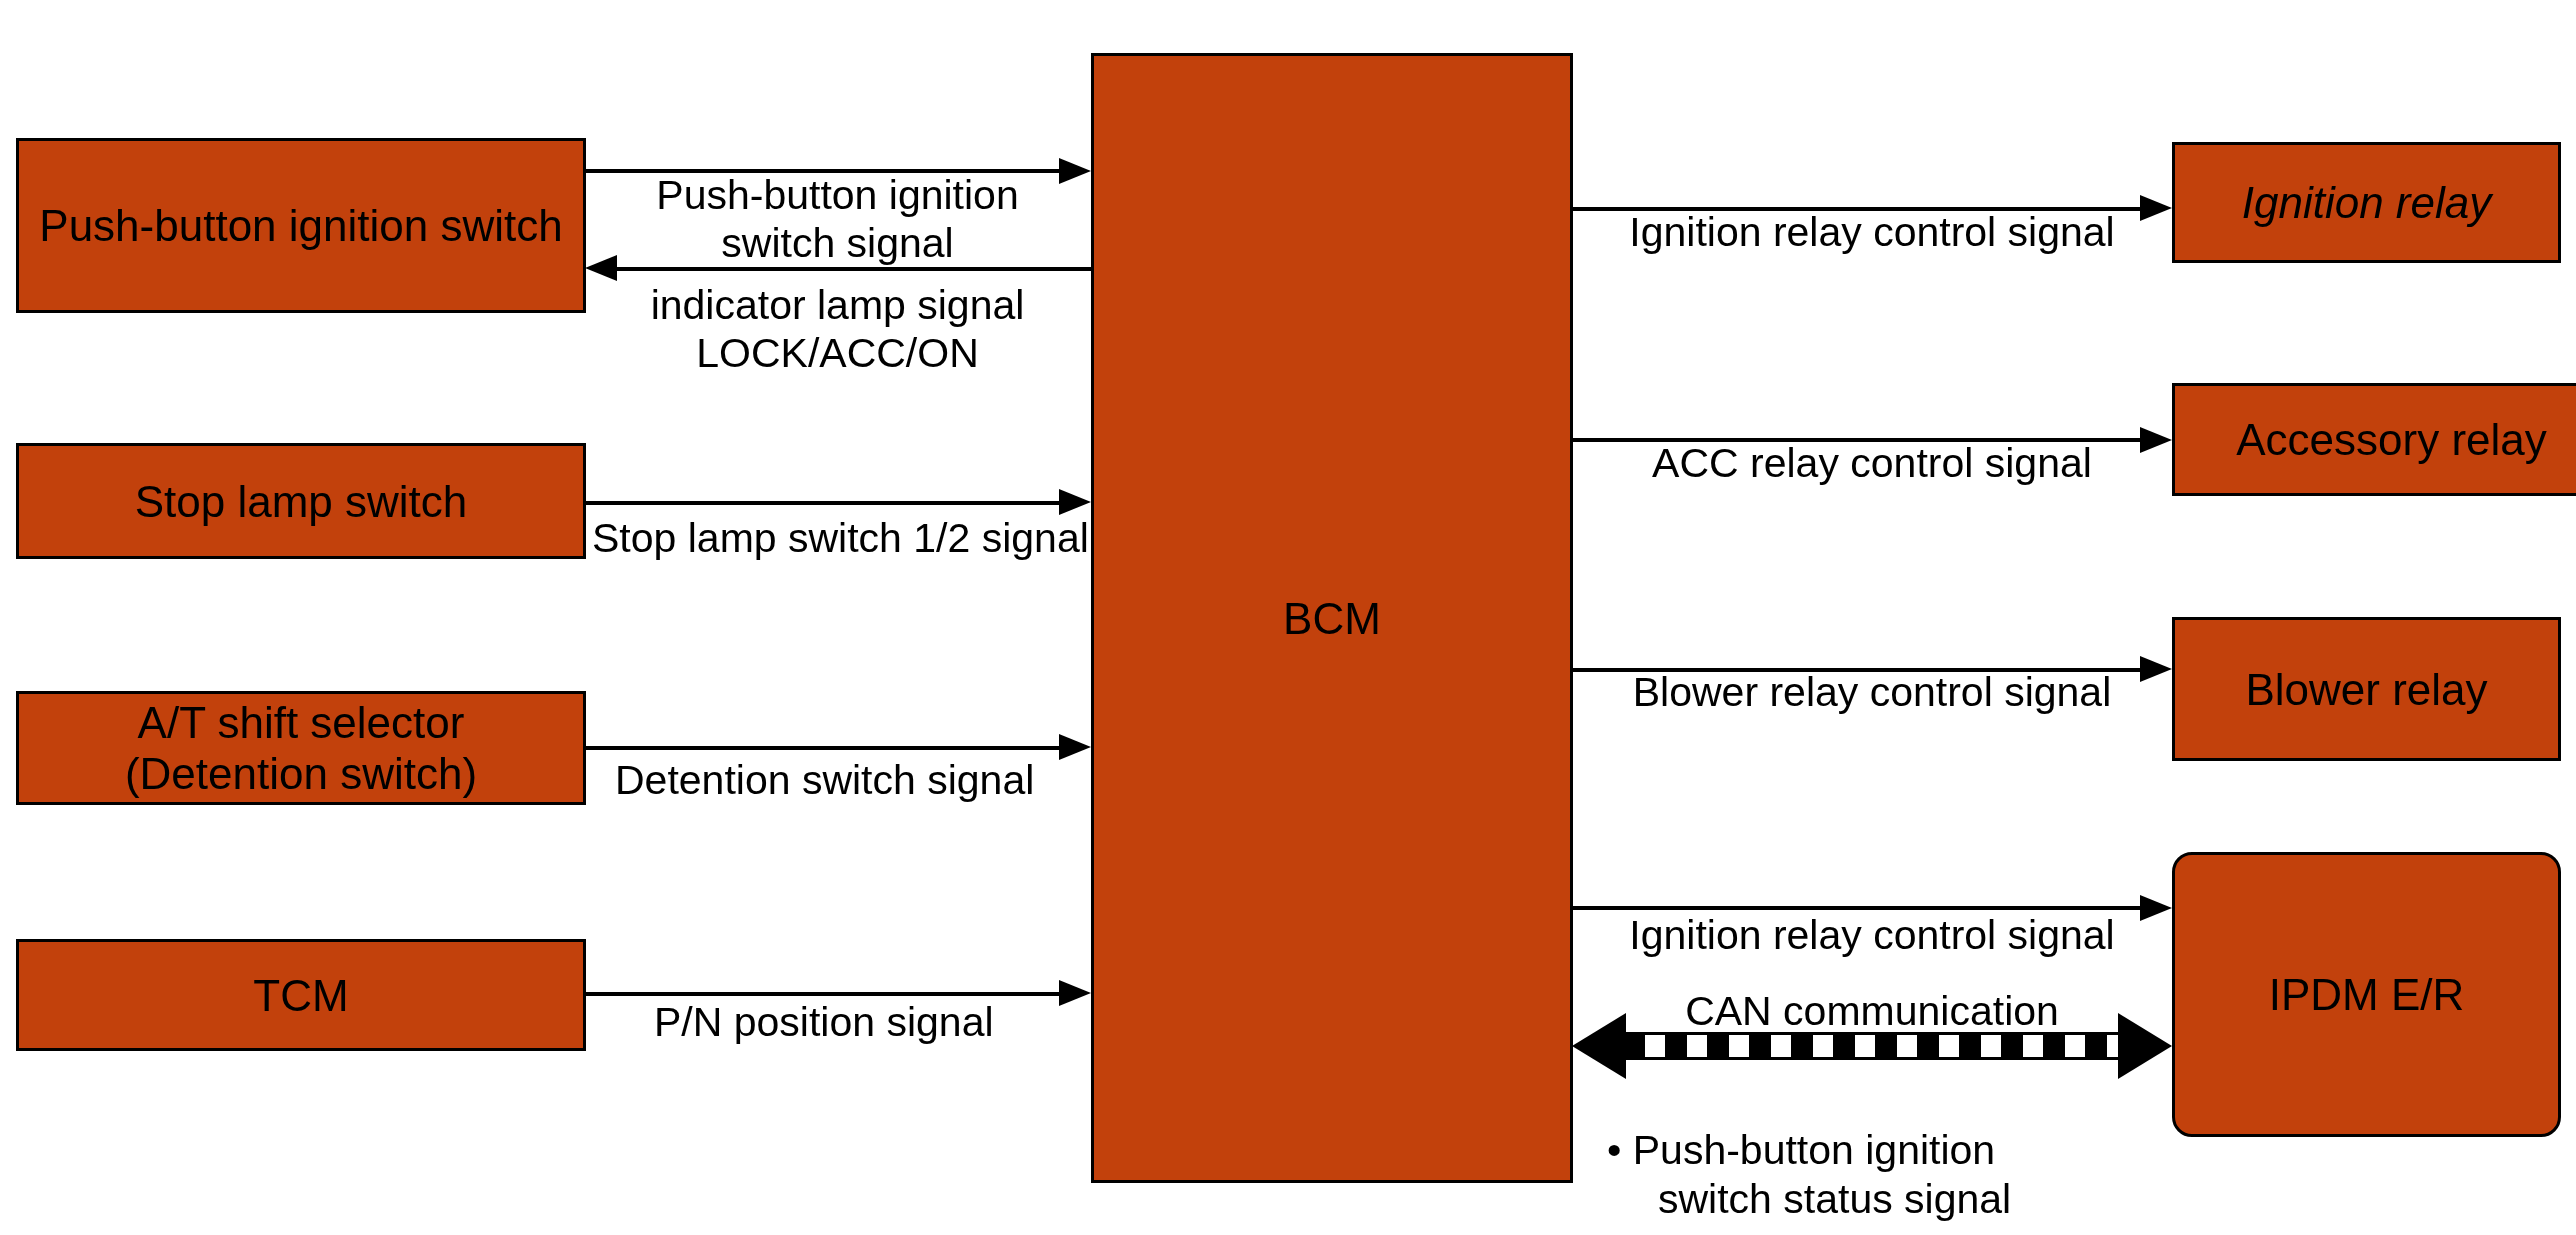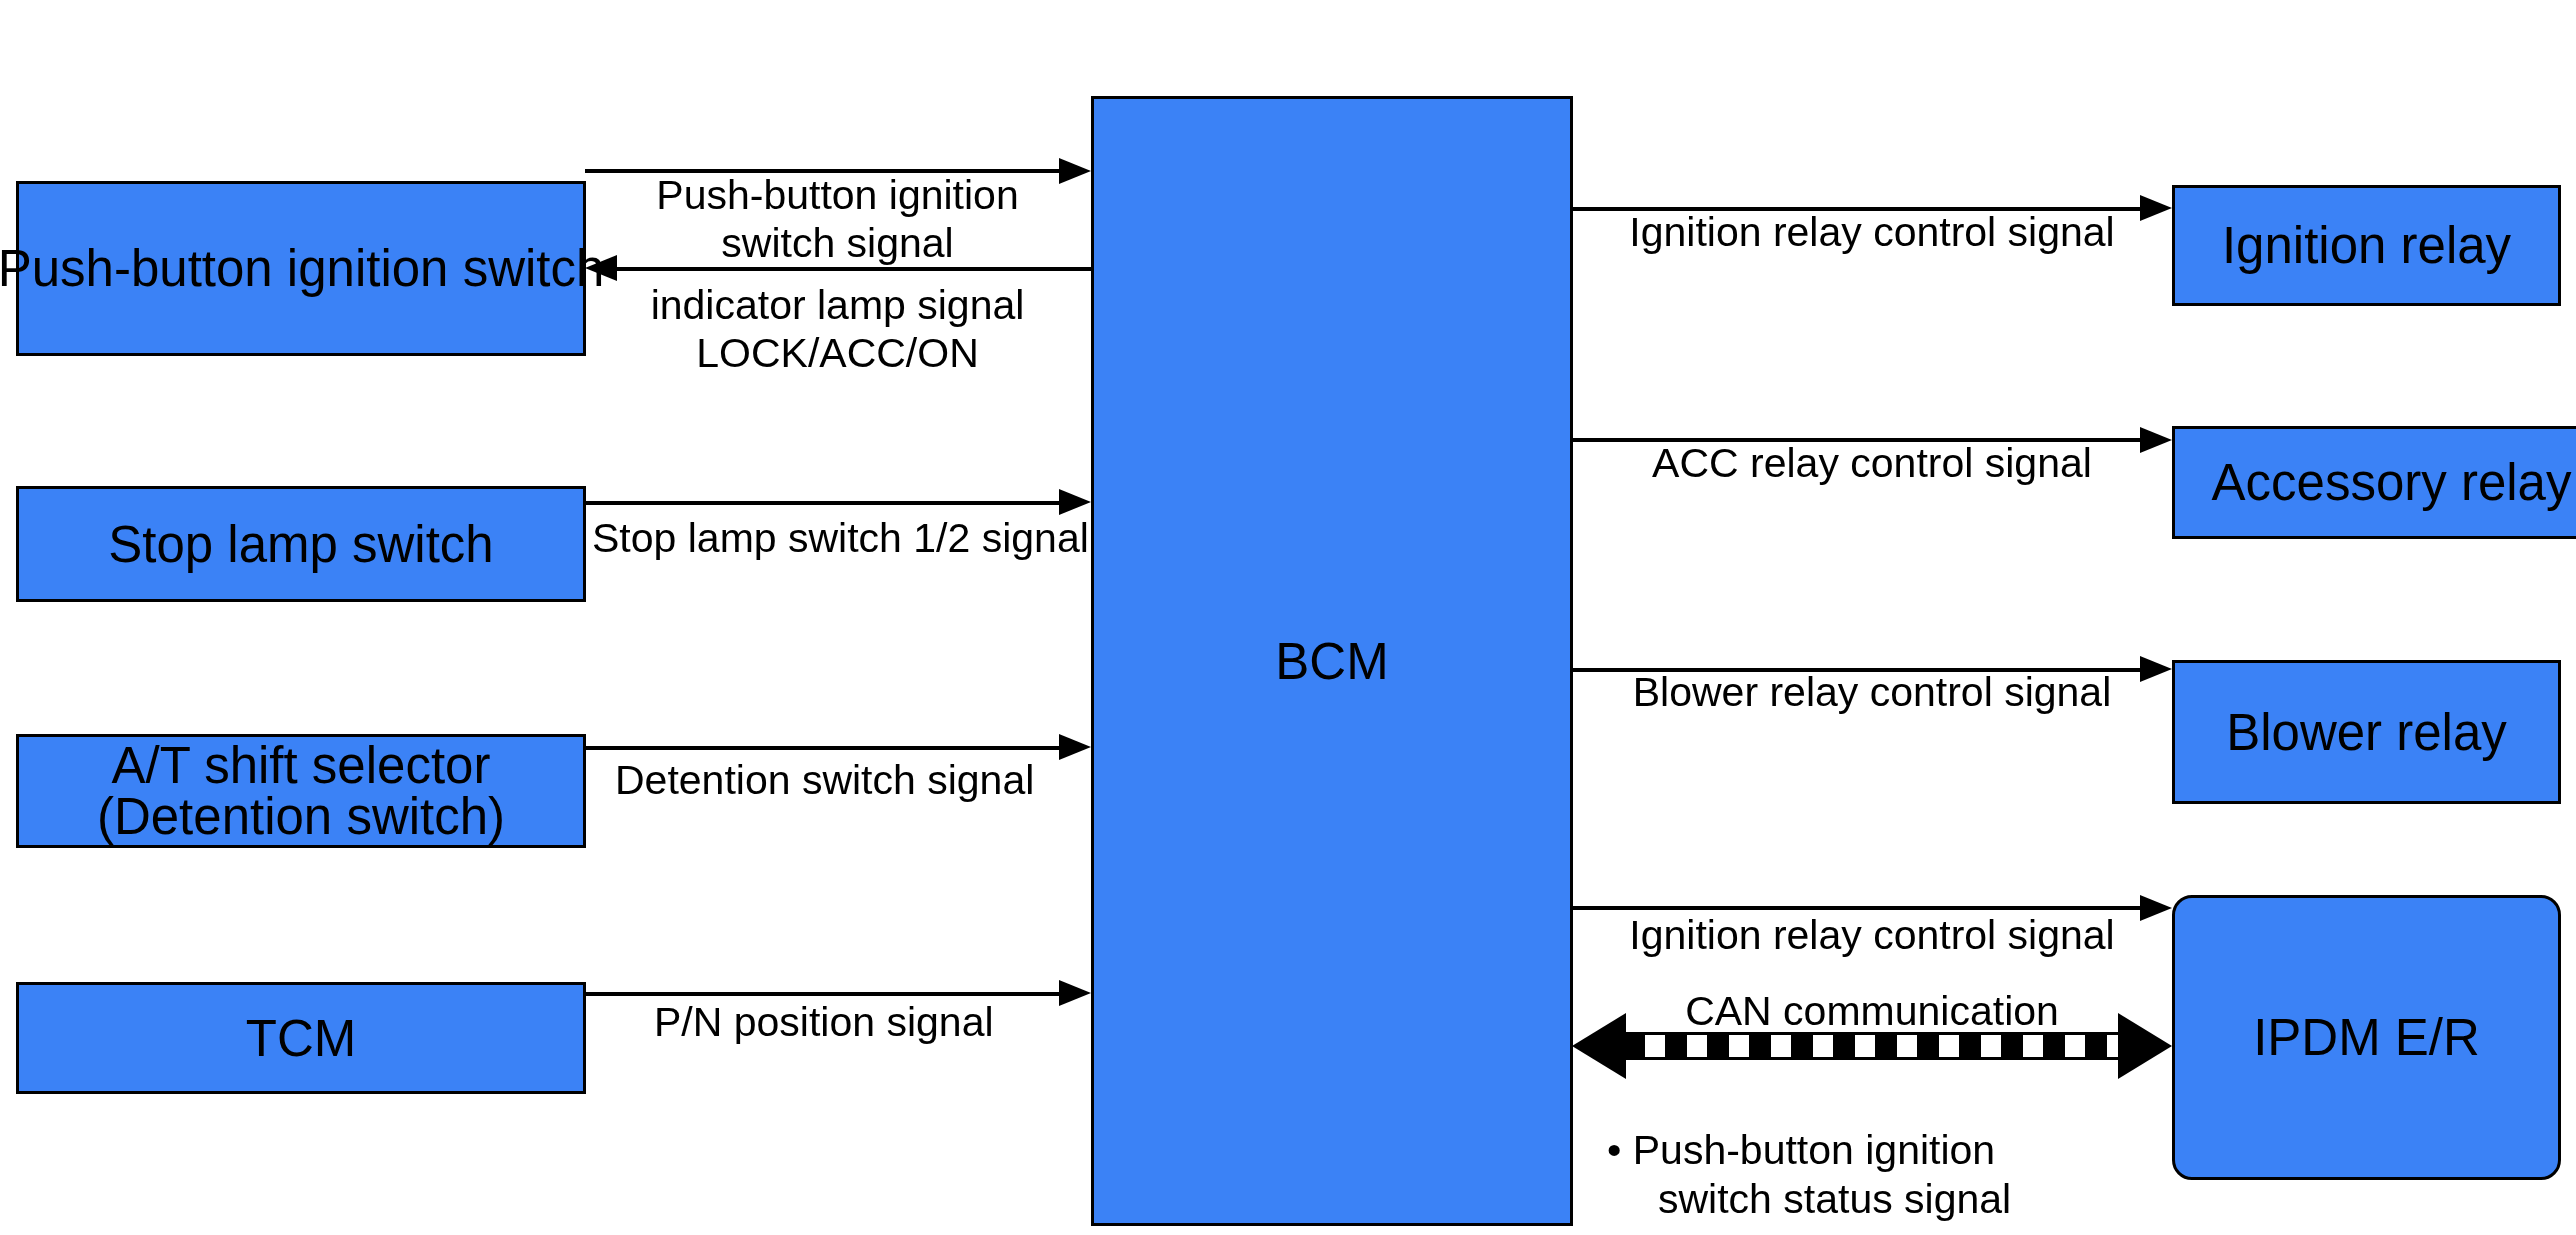--- a/index.html
+++ b/index.html
@@ -8,31 +8,30 @@
     width: 2576px;
     height: 1235px;
     background: #ffffff;
     font-family: "Liberation Sans", sans-serif;
     color: #000000;
     overflow: hidden;
   }
   .box {
     position: absolute;
     border: 3.2px solid #000000;
-    background: #3b82f6;
+    background: #c2410c;
     box-sizing: border-box;
     display: flex;
     flex-direction: column;
     align-items: center;
     justify-content: center;
     text-align: center;
-    font-size: 51px;
+    font-size: 44px;
     line-height: 51px;
     white-space: nowrap;
-    margin-top: 43px;
   }
   .lbl {
     position: absolute;
     font-size: 41px;
     line-height: 48px;
     white-space: nowrap;
   }
   .lbl.center { text-align: center; }
   .hline { position: absolute; height: 3.8px; background: #000000; }
   .tri-r {
@@ -87,21 +86,21 @@
   </div>
 
   <div class="box" style="left:16px; top:939px; width:570px; height:112px;">
     <div>TCM</div>
   </div>
 
   <div class="box" style="left:1091px; top:53px; width:482px; height:1130px;">
     <div>BCM</div>
   </div>
 
-  <div class="box" style="left:2172px; top:142px; width:389px; height:121px;">
+  <div class="box" style="left:2172px; top:142px; width:389px; height:121px;font-style:italic;">
     <div>Ignition relay</div>
   </div>
 
   <div class="box" style="left:2172px; top:383px; width:439px; height:113px;">
     <div>Accessory relay</div>
   </div>
 
   <div class="box" style="left:2172px; top:617px; width:389px; height:144px;">
     <div>Blower relay</div>
   </div>

